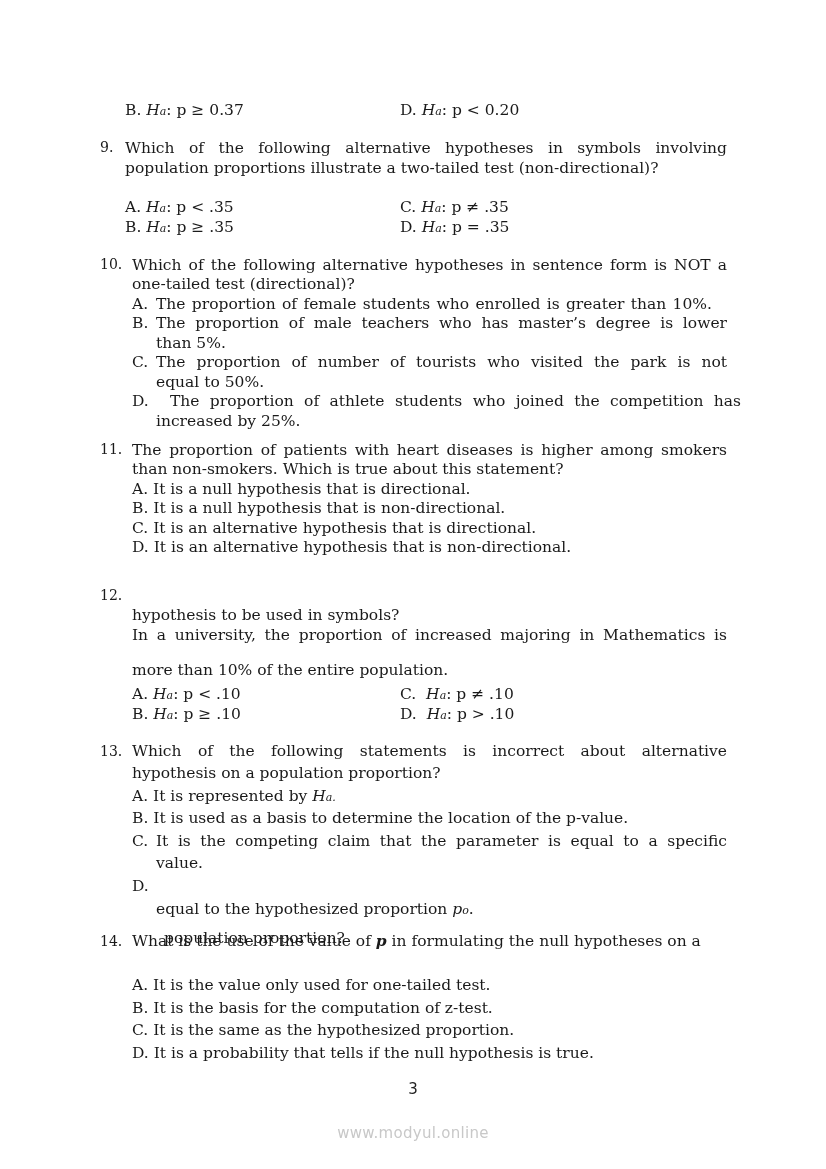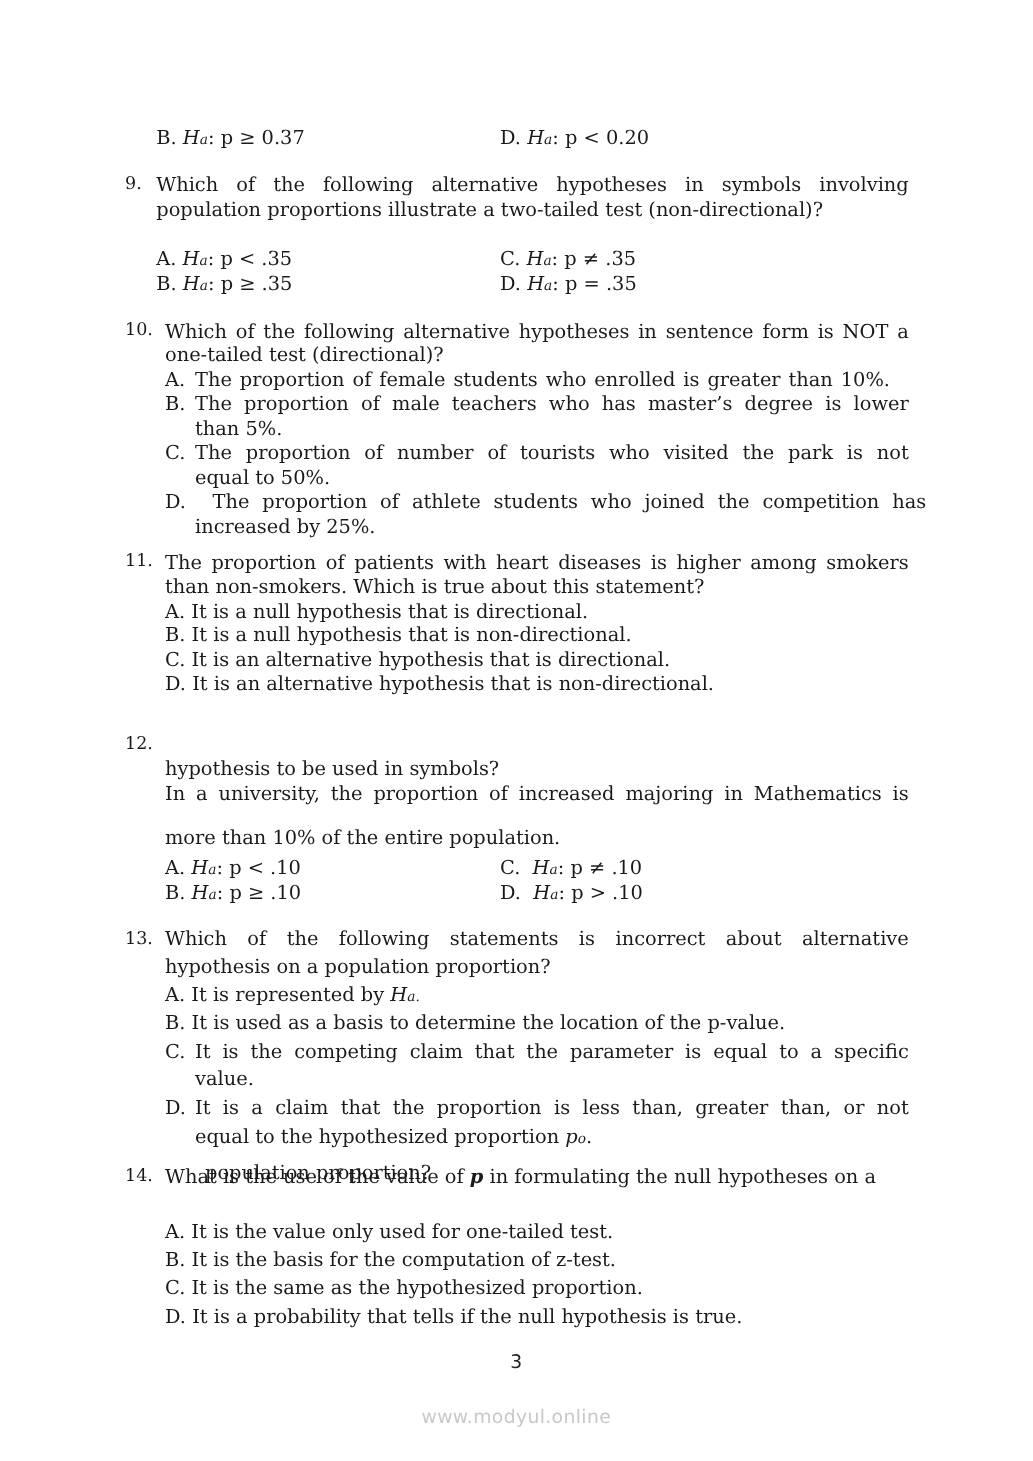--- a/index.html
+++ b/index.html
@@ -100,21 +100,20 @@
     <span>A.</span>&nbsp;<span>It is represented by </span><span class="ital">H</span><span class="sub">a.</span>
   </div>
   <div class="line" style="left:132px; top:808px;text-align:right;">
     <span>B.</span>&nbsp;<span>It is used as a basis to determine the location of the p-value.</span>
   </div>
   <div class="line" style="left:132px; top:831px;">C.</div>
   <div class="just" style="left:156px; top:831px; width:571px;">It is the competing claim that the parameter is equal to a specific</div>
   <div class="line" style="left:156px; top:853px;">value.</div>
 
   <div class="line" style="left:132px; top:876px;">D.</div>
-  <div class="just" style="left:156px; top:876px; width:571px;">It is a claim that the proportion is less than, greater than, or not</div>
   <div class="line" style="left:156px; top:899px;">
     <span>equal to the hypothesized proportion </span><span class="ital">p</span><span class="sub">o</span><span>.</span>
   </div>
 
   <div class="qnum" style="left:100px; top:931px;">14.</div>
   <div class="line" style="left:132px; top:931px; width:595px;">
     <span>What is the use of the value of </span><span class="boldital">p</span><span> in formulating the null hypotheses on a</span>
   </div>
   <div class="line" style="left:132px; top:928px;margin-left:32px;">population proportion?</div>
 

